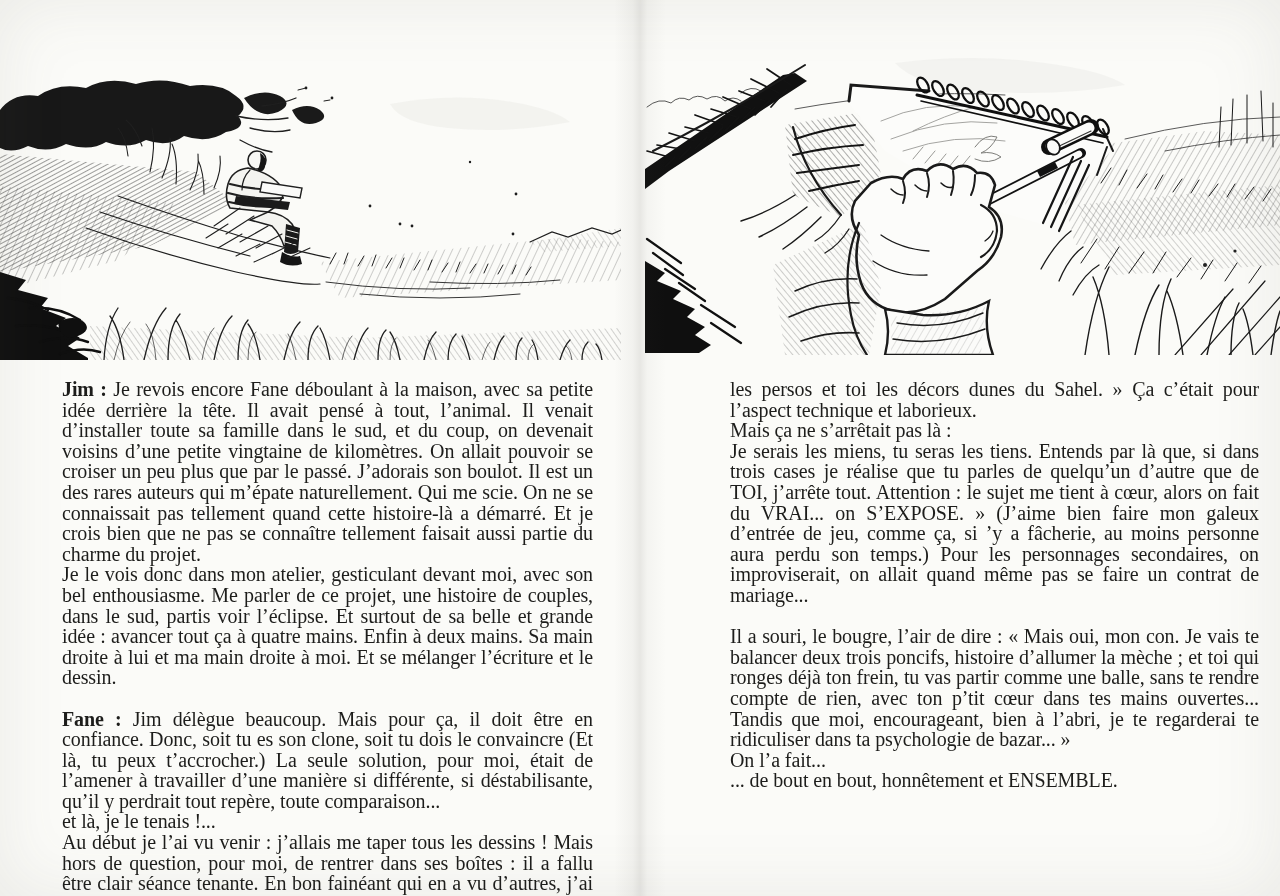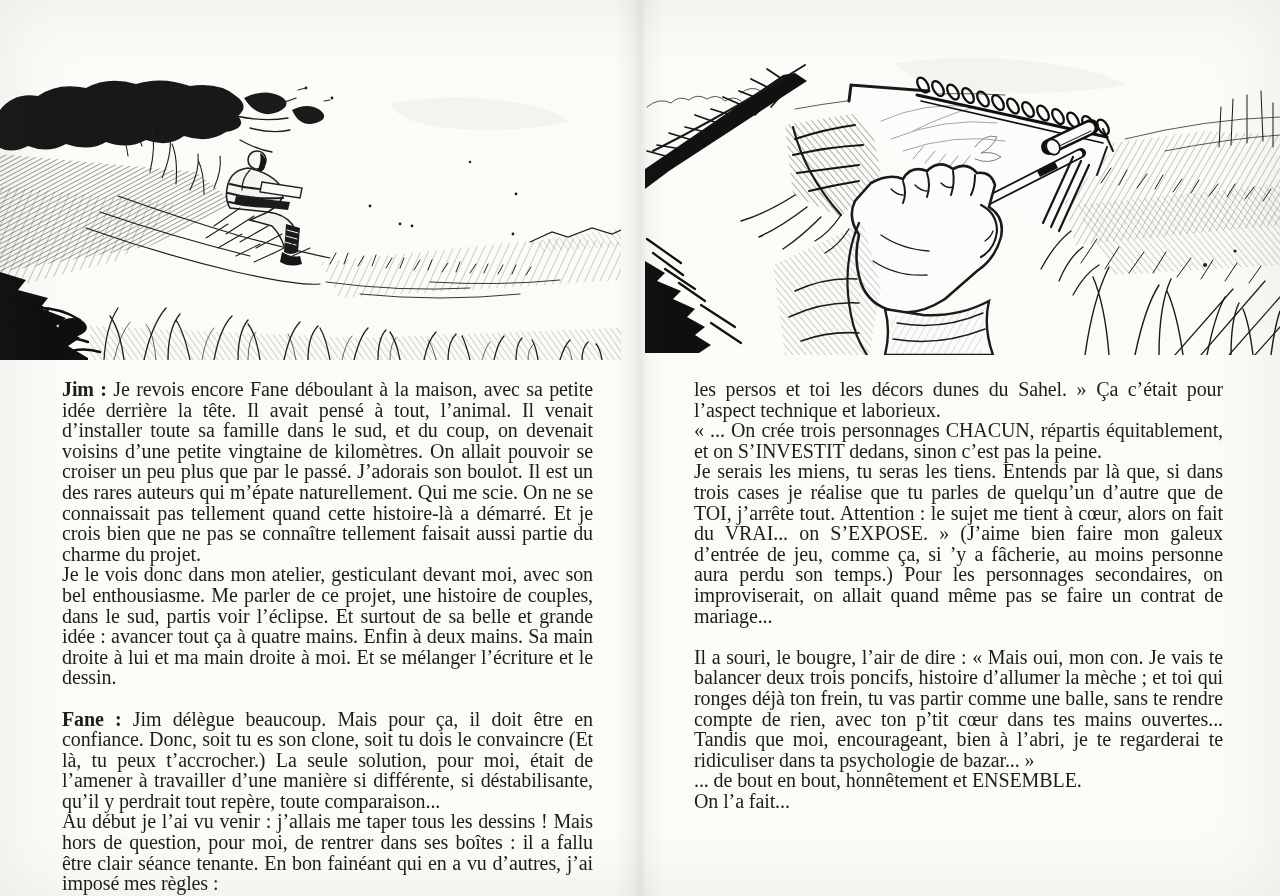--- a/index.html
+++ b/index.html
@@ -11,21 +11,21 @@
   .vignette{position:absolute;inset:0;pointer-events:none;
     box-shadow:inset 0 0 70px rgba(90,88,78,.10);}
   .gutter{position:absolute;left:614px;top:0;width:52px;height:896px;pointer-events:none;
     background:linear-gradient(90deg,rgba(70,68,60,0) 0%,rgba(70,68,60,.05) 36%,rgba(70,68,60,.11) 50%,rgba(70,68,60,.04) 64%,rgba(70,68,60,0) 100%);}
   figure.illus{position:absolute;margin:0;padding:0}
   #illus-left{left:0;top:76px;width:621px;height:284px}
   #illus-right{left:645px;top:55px;width:635px;height:300px}
   .textcol{position:absolute;top:379px;text-align:justify;
     font-size:20px;line-height:20.6px;letter-spacing:-0.1px;}
   #text-left{left:62px;width:531px}
-  #text-right{left:694px;width:529px}
+  #text-right{left:730px;width:529px}
   .textcol p{margin:0;padding:0}
   .textcol p.gap{margin-top:20.6px}
   .textcol p.cont{text-align-last:justify}
   strong.spk{font-weight:bold}
   svg{display:block}
 </style>
 </head>
 <body>
 
 <figure class="illus" id="illus-left" aria-label="Encre : un homme assis seul sur une pente herbeuse de dune, sous un feuillage sombre, un carnet à la main">
@@ -212,26 +212,27 @@
           <circle cx="590" cy="196" r="1.6"></circle>
       </g>
     </g>
   </svg>
 </figure>
 
 <div class="textcol" id="text-left">
   <p><strong class="spk">Jim&nbsp;:</strong><span> Je revois encore Fane déboulant à la maison, avec sa petite idée derrière la tête. Il avait pensé à tout, l’animal. Il venait d’installer toute sa famille dans le sud, et du coup, on devenait voisins d’une petite vingtaine de kilomètres. On allait pouvoir se croiser un peu plus que par le passé. J’adorais son boulot. Il est un des rares auteurs qui m’épate naturellement. Qui me scie. On ne se connaissait pas tellement quand cette histoire-là a démarré. Et je crois bien que ne pas se connaître tellement faisait aussi partie du charme du projet.</span></p>
   <p><span>Je le vois donc dans mon atelier, gesticulant devant moi, avec son bel enthousiasme. Me parler de ce projet, une histoire de couples, dans le sud, partis voir l’éclipse. Et surtout de sa belle et grande idée&nbsp;: avancer tout ça à quatre mains. Enfin à deux mains. Sa main droite à lui et ma main droite à moi. Et se mélanger l’écriture et le dessin.</span></p>
   <p class="gap"><strong class="spk">Fane&nbsp;:</strong><span> Jim délègue beaucoup. Mais pour ça, il doit être en confiance. Donc, soit tu es son clone, soit tu dois le convaincre (Et là, tu peux t’accrocher.) La seule solution, pour moi, était de l’amener à travailler d’une manière si différente, si déstabilisante, qu’il y perdrait tout repère, toute comparaison...</span></p>
+  <p><span>et là, je le tenais&nbsp;!...</span></p>
   <p><span>Au début je l’ai vu venir&nbsp;: j’allais me taper tous les dessins&nbsp;! Mais hors de question, pour moi, de rentrer dans ses boîtes&nbsp;: il a fallu être clair séance tenante. En bon fainéant qui en a vu d’autres, j’ai imposé mes règles&nbsp;:</span></p>
 </div>
 
 <div class="textcol" id="text-right">
   <p><span>les persos et toi les décors dunes du Sahel.&nbsp;» Ça c’était pour l’aspect technique et laborieux.</span></p>
-  <p><span>«&nbsp;... On crée trois personnages CHACUN, répartis équitablement, et on S’INVESTIT dedans, sinon c’est pas la peine.</span></p>
+  <p><span>Mais ça ne s’arrêtait pas là&nbsp;:</span></p>
   <p><span>Je serais les miens, tu seras les tiens. Entends par là que, si dans trois cases je réalise que tu parles de quelqu’un d’autre que de TOI, j’arrête tout. Attention&nbsp;: le sujet me tient à cœur, alors on fait du VRAI... on S’EXPOSE.&nbsp;» (J’aime bien faire mon galeux d’entrée de jeu, comme ça, si ’y a fâcherie, au moins personne aura perdu son temps.) Pour les personnages secondaires, on improviserait, on allait quand même pas se faire un contrat de mariage...</span></p>
   <p class="gap"><span>Il a souri, le bougre, l’air de dire&nbsp;: «&nbsp;Mais oui, mon con. Je vais te balancer deux trois poncifs, histoire d’allumer la mèche&nbsp;; et toi qui ronges déjà ton frein, tu vas partir comme une balle, sans te rendre compte de rien, avec ton p’tit cœur dans tes mains ouvertes... Tandis que moi, encourageant, bien à l’abri, je te regarderai te ridiculiser dans ta psychologie de bazar...&nbsp;»</span></p>
+  <p><span>On l’a fait...</span></p>
   <p><span>... de bout en bout, honnêtement et ENSEMBLE.</span></p>
-  <p><span>On l’a fait...</span></p>
 </div>
 
 <div class="gutter"></div>
 <div class="vignette"></div>
 
 </body></html>

